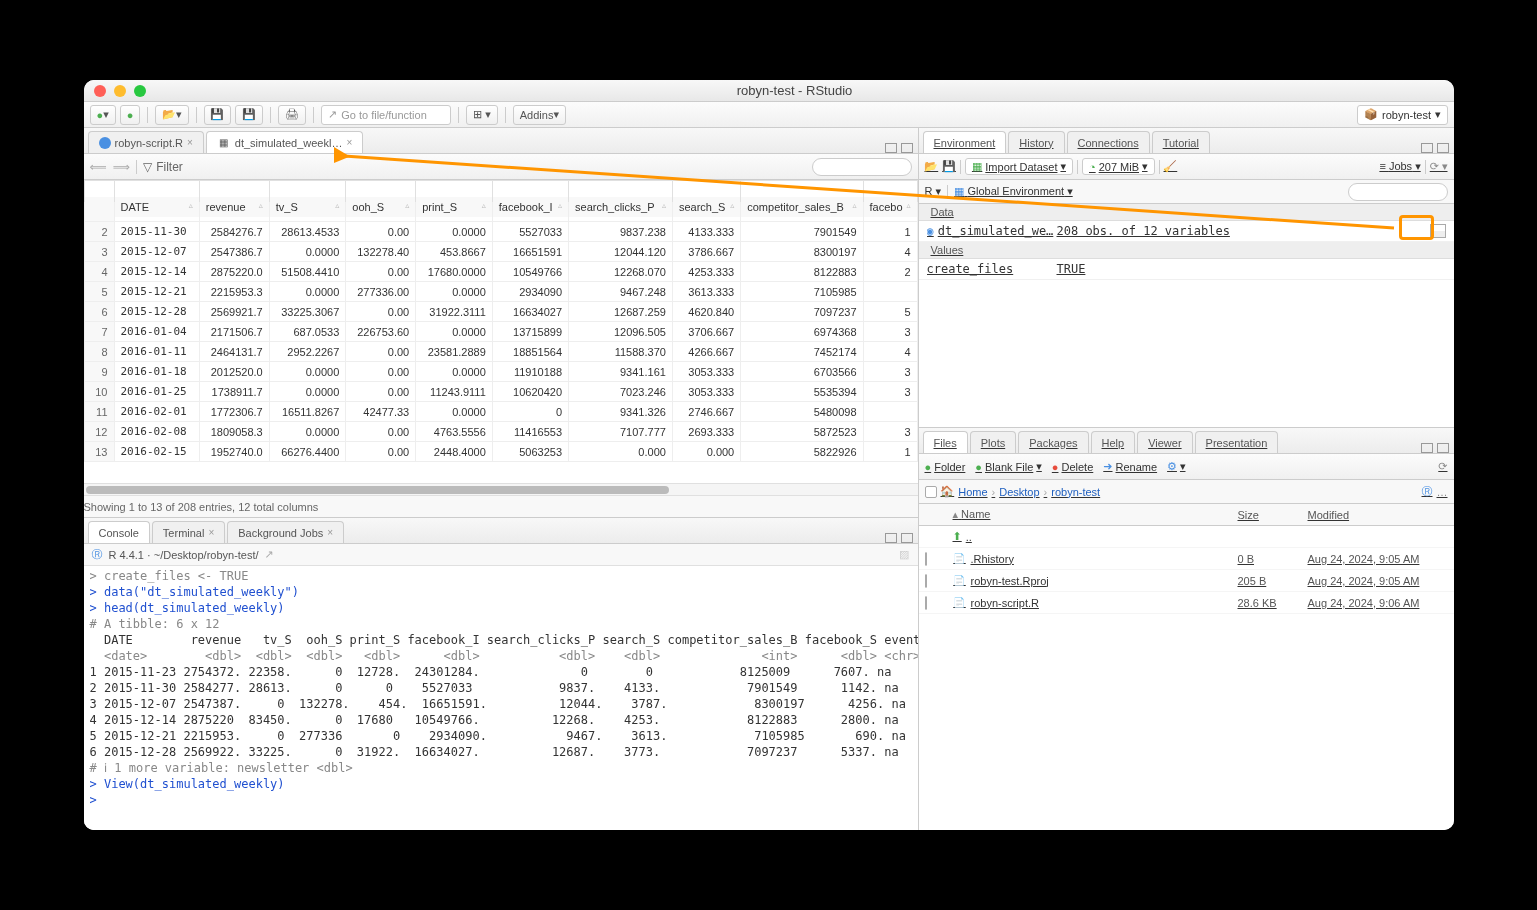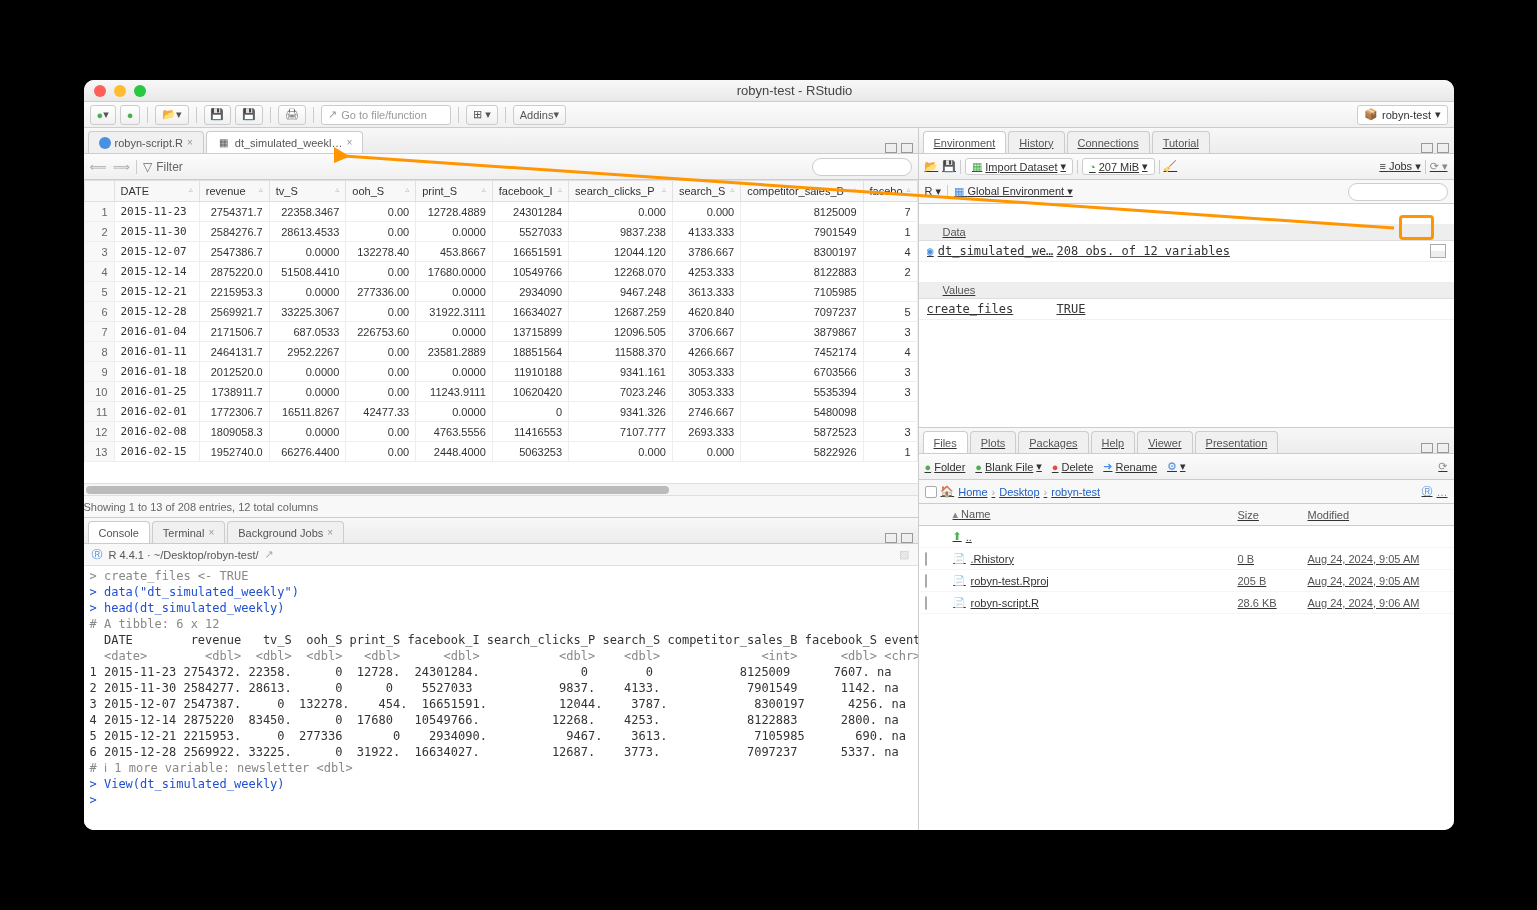--- a/index.html
+++ b/index.html
@@ -22,42 +22,42 @@
 .pane { display: flex; flex-direction: column; background: #fff; }
 .tabs { height: 26px; background: linear-gradient(#f8f8f8,#ececec); border-bottom: 1px solid #ccc; display: flex; align-items: flex-end; padding-left: 4px; gap: 0; }
 .tab { height: 22px; padding: 0 10px; border: 1px solid #ccc; border-bottom: none; border-radius: 4px 4px 0 0; background: #f0f0f0; display: flex; align-items: center; gap: 4px; font-size: 11px; color: #555; margin-right: 2px; cursor: pointer; }
 .tab.active { background: #fff; }
 .tab .close { color: #999; font-size: 10px; }
 .tabs .right-icons { margin-left: auto; display: flex; gap: 2px; padding-right: 4px; align-items: center; }
 .pane-toolbar { height: 26px; background: linear-gradient(#fcfcfc,#f0f0f0); border-bottom: 1px solid #ccc; display: flex; align-items: center; padding: 0 6px; gap: 6px; }
 .pane-toolbar .search { margin-left: auto; width: 100px; height: 18px; border: 1px solid #ccc; border-radius: 9px; background: #fff; }
 .data-view { flex: 1; overflow: auto; }
 table.data { border-collapse: collapse; width: 100%; font-size: 11px; }
-table.data th { background: #f8f8f8; border: 1px solid #e0e0e0; padding: 4px 6px; text-align: left; font-weight: normal; color: #333; position: sticky; top: 0; }
+table.data th { background: #f8f8f8; border: 1px solid #e0e0e0; padding: 4px 6px; text-align: left; font-weight: normal; color: #333; position: sticky; top: 16px; }
 table.data th .sort { float: right; color: #bbb; font-size: 8px; }
 table.data td { border: 1px solid #eee; padding: 3px 6px; text-align: right; }
 table.data td.rownum { text-align: right; background: #f8f8f8; color: #666; width: 30px; }
 table.data td.date { text-align: left; font-family: Menlo, monospace; }
 .scroll-track { height: 12px; background: #f5f5f5; border-top: 1px solid #e0e0e0; position: relative; }
 .scroll-thumb { position: absolute; height: 8px; background: #bbb; border-radius: 4px; top: 2px; }
 .status { height: 22px; background: #f8f8f8; border-top: 1px solid #e0e0e0; padding: 0 0; display: flex; align-items: center; font-size: 11px; color: #666; }
 .source-pane { height: 390px; border-bottom: 1px solid #ccc; }
 .console-pane { flex: 1; min-height: 0; }
 .console-head { height: 22px; background: #f8f8f8; border-bottom: 1px solid #e0e0e0; display: flex; align-items: center; padding: 0 8px; font-size: 11px; color: #555; gap: 6px; }
 .console-body { flex: 1; overflow: auto; font-family: Menlo, Consolas, monospace; font-size: 12px; line-height: 16px; padding: 2px 6px; white-space: pre; color: #333; background: #fff; }
 .console-body .cmd { color: #2050d0; }
 .console-body .comment { color: #888; }
 .env-pane { height: 300px; border-bottom: 1px solid #ccc; }
 .env-toolbar { height: 26px; background: linear-gradient(#fcfcfc,#f0f0f0); border-bottom: 1px solid #ccc; display: flex; align-items: center; padding: 0 6px; gap: 4px; font-size: 11px; }
 .env-toolbar .imp { border: 1px solid #ccc; border-radius: 3px; padding: 1px 6px; background: #fff; display: flex; align-items: center; gap: 3px; }
 .env-toolbar .spacer { flex: 1; }
 .env-sub { height: 24px; background: #f8f8f8; border-bottom: 1px solid #ccc; display: flex; align-items: center; padding: 0 6px; gap: 6px; font-size: 11px; }
 .env-sub .search { margin-left: auto; width: 100px; height: 18px; border: 1px solid #ccc; border-radius: 9px; background: #fff; }
 .env-body { flex: 1; overflow: auto; font-size: 12px; }
-.env-section { background: #eee; padding: 2px 24px; font-size: 11px; color: #555; border-bottom: 1px solid #ddd; margin-top: 20px; }
+.env-section { background: #eee; padding: 2px 12px; font-size: 11px; color: #555; border-bottom: 1px solid #ddd; }
 .env-row { display: flex; padding: 3px 8px; border-bottom: 1px solid #f0f0f0; align-items: center; font-family: Menlo, monospace; font-size: 12px; }
 .env-row .name { width: 130px; flex-shrink: 0; color: #333; display: flex; align-items: center; gap: 4px; overflow: hidden; text-overflow: ellipsis; }
 .env-row .val { flex: 1; color: #333; }
 .env-row .grid-ic { width: 16px; height: 14px; border: 1px solid #aaa; background: linear-gradient(#fff 50%, #eee 50%); cursor: pointer; }
 .highlight-box { position: absolute; border: 3px solid #ff9500; border-radius: 4px; pointer-events: none; }
 .arrow-svg { position: absolute; pointer-events: none; }
 .files-pane { flex: 1; }
 .files-toolbar { height: 26px; background: linear-gradient(#fcfcfc,#f0f0f0); border-bottom: 1px solid #ccc; display: flex; align-items: center; padding: 0 6px; gap: 10px; font-size: 11px; }
 .files-toolbar span { display: flex; align-items: center; gap: 3px; cursor: pointer; }
 .breadcrumb { height: 24px; background: #f8f8f8; border-bottom: 1px solid #ccc; display: flex; align-items: center; padding: 0 6px; gap: 4px; font-size: 11px; }
@@ -240,21 +240,21 @@
                 <tr>
                   <td class="rownum">7</td>
                   <td class="date">2016-01-04</td>
                   <td>2171506.7</td>
                   <td>687.0533</td>
                   <td>226753.60</td>
                   <td>0.0000</td>
                   <td>13715899</td>
                   <td>12096.505</td>
                   <td>3706.667</td>
-                  <td>3879867</td>
+                  <td>6974368</td>
                   <td>3</td>
                 </tr>
                 <tr>
                   <td class="rownum">8</td>
                   <td class="date">2016-01-11</td>
                   <td>2464131.7</td>
                   <td>2952.2267</td>
                   <td>0.00</td>
                   <td>23581.2889</td>
                   <td>18851564</td>

